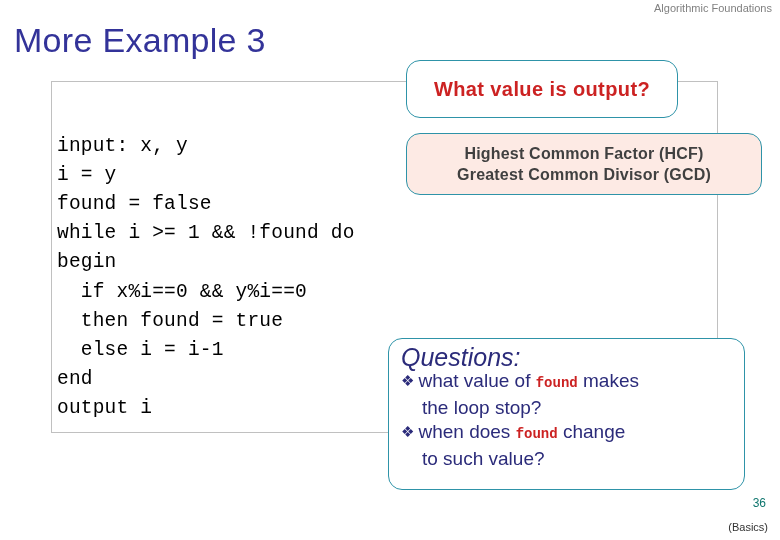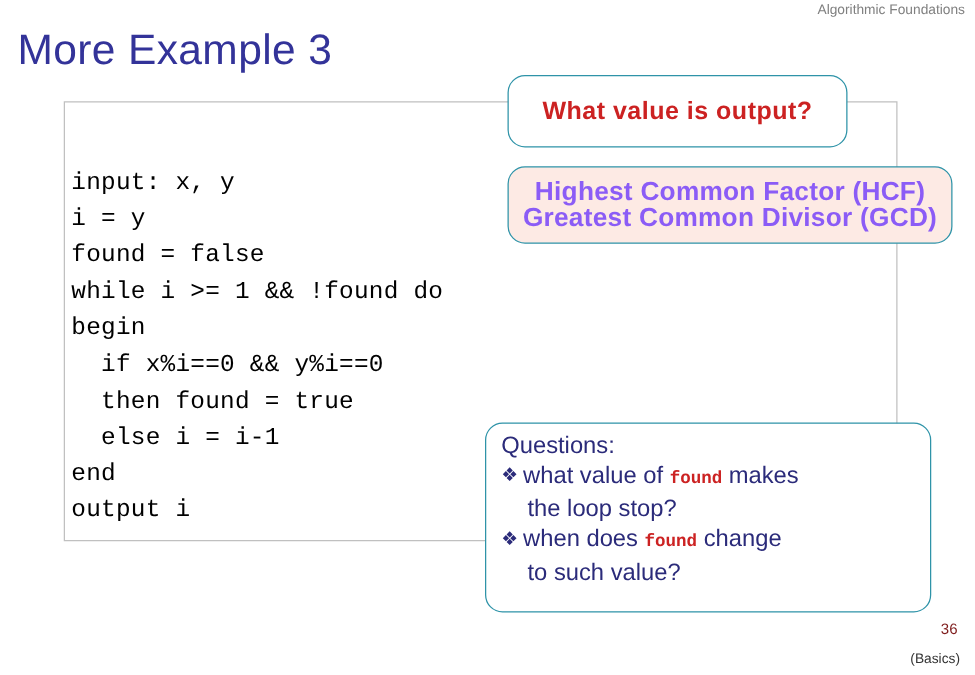--- a/index.html
+++ b/index.html
@@ -97,42 +97,43 @@
     top: 133px;
     width: 356px;
     height: 62px;
     background: #fdeae4;
     display: flex;
     flex-direction: column;
     align-items: center;
     justify-content: center;
   }
   #callout-hcf .txt {
-    color: #8b5cf6;
-    font-size: 21px;
+    color: #404040;
+    font-size: 16px;
     font-weight: bold;
     line-height: 21px;
     white-space: nowrap;
     letter-spacing: 0.2px;
   }
 
   
   #callout-questions {
     left: 388px;
     top: 338px;
     width: 357px;
     height: 152px;
     background: #ffffff;
     padding: 6px 10px 6px 12px;
   }
   #callout-questions .q-heading {
     color: #2b2b7a;
-    font-size: 19px;
+    font-size: 25px;
     line-height: 24px;
     white-space: nowrap;
+    font-style: italic;
   }
   .q-item {
     color: #2b2b7a;
     font-size: 19px;
     line-height: 24.5px;
     display: flex;
     align-items: flex-start;
   }
   .q-bullet {
     color: #2b2b7a;
@@ -154,21 +155,21 @@
     color: #cc2222;
     font-size: 14px;
     font-weight: bold;
   }
 
   
   #page-number {
     position: absolute;
     right: 14px;
     top: 496px;
-    color: #7f1d1d;
+    color: #0f766e;
     font-size: 12px;
     text-align: right;
   }
   #footer-note {
     position: absolute;
     right: 12px;
     top: 521px;
     color: #333333;
     font-size: 11px;
     text-align: right;

